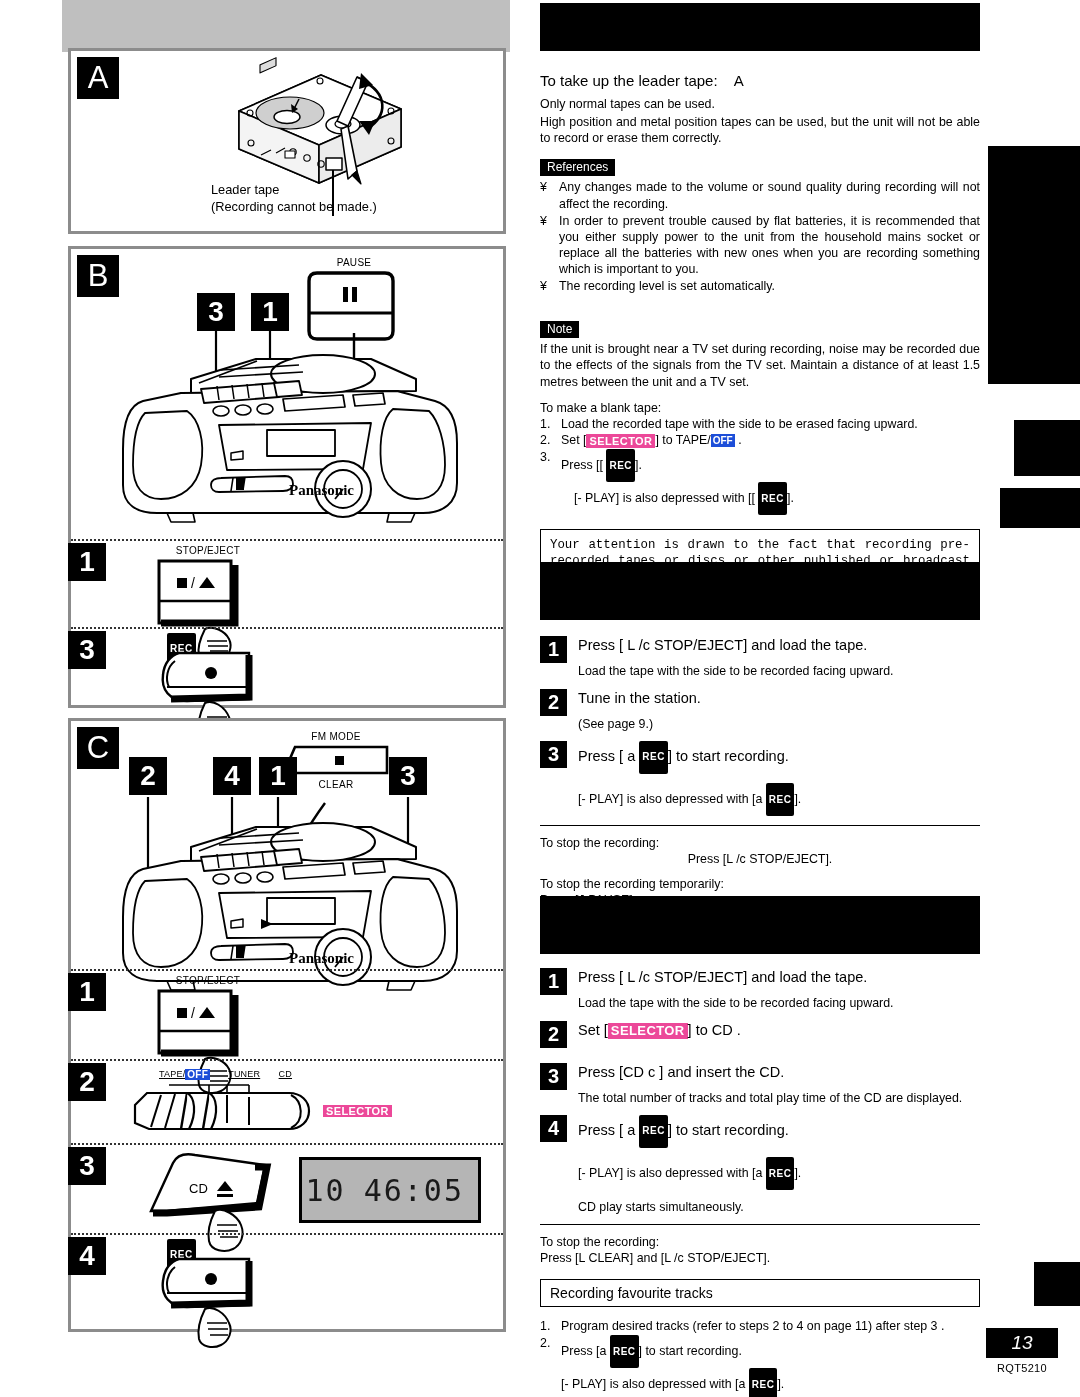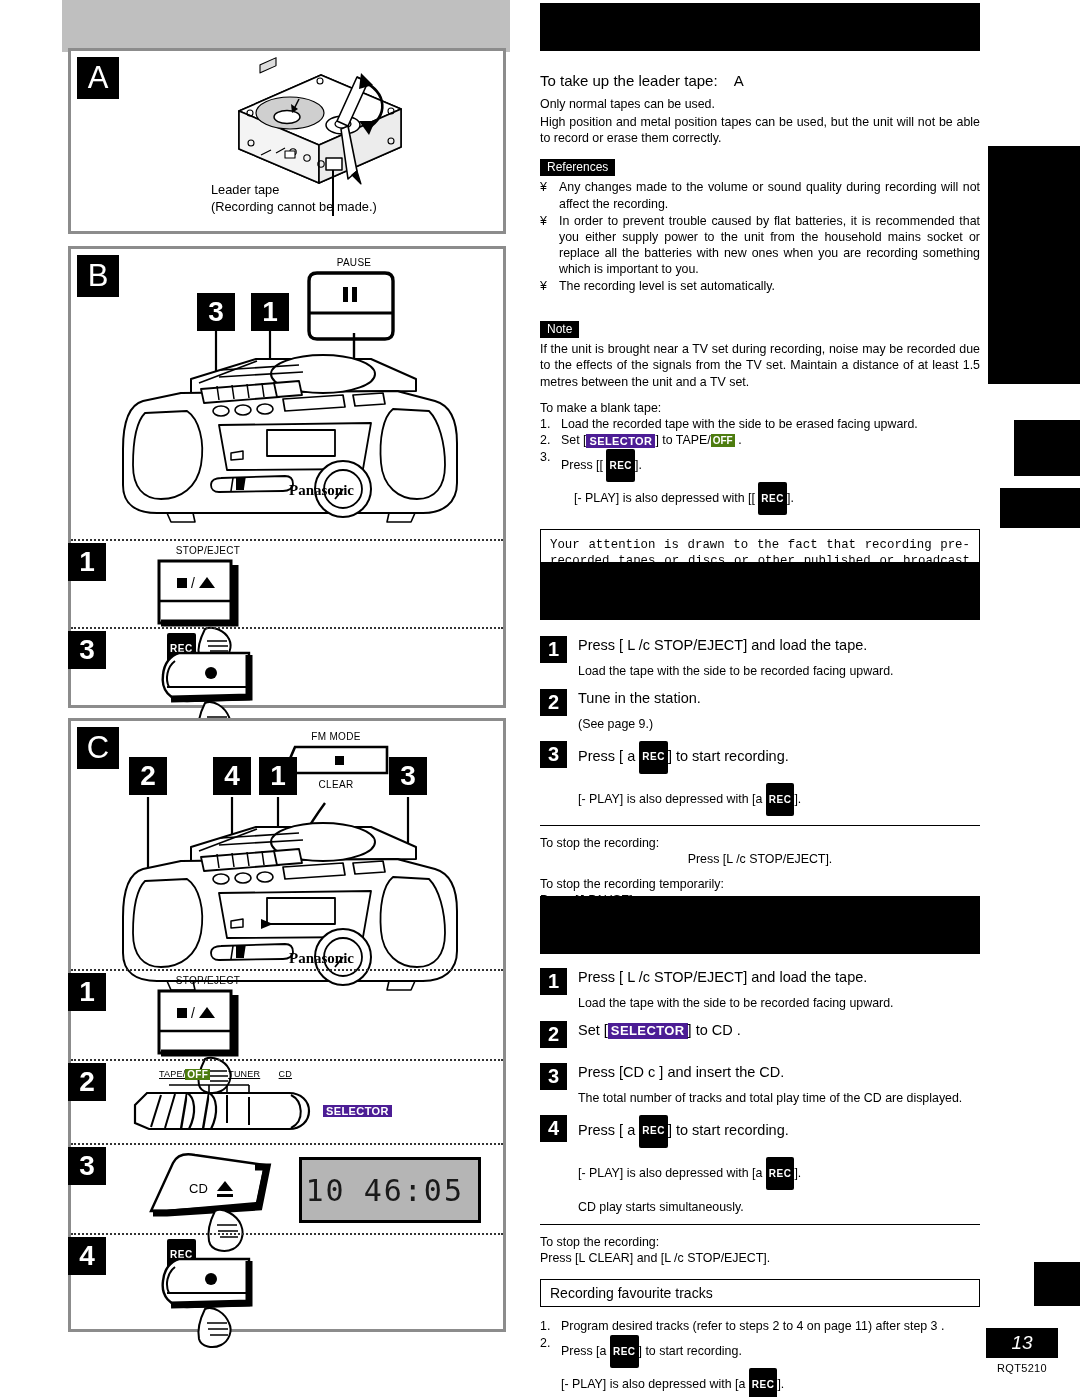--- a/index.html
+++ b/index.html
@@ -60,28 +60,28 @@
   .rec-badge{
     display:inline-block;
     background:#000;color:#fff;
     font-size:10px; font-weight:bold;
     padding:10px 3px; letter-spacing:.5px;
     border-radius:2px; vertical-align:middle;
     font-family:"Liberation Sans", sans-serif;
   }
   .sel-badge{
     display:inline-block;
-    background:#4c1d95;color:#fff;
+    background:#ec4899;color:#fff;
     font-size:11px; font-weight:bold;
     padding:0 3px; letter-spacing:.4px;
     vertical-align:middle;
   }
   .off-badge{
     display:inline-block;
-    background:#4d7c0f;color:#fff;
+    background:#1d4ed8;color:#fff;
     font-size:10px; font-weight:bold;
     padding:0 2px; vertical-align:middle;
   }
 
   
   #right-col{
     position:absolute; left:540px; top:0; width:450px;
   }
   .sec-bar{
     background:#000; width:440px;

